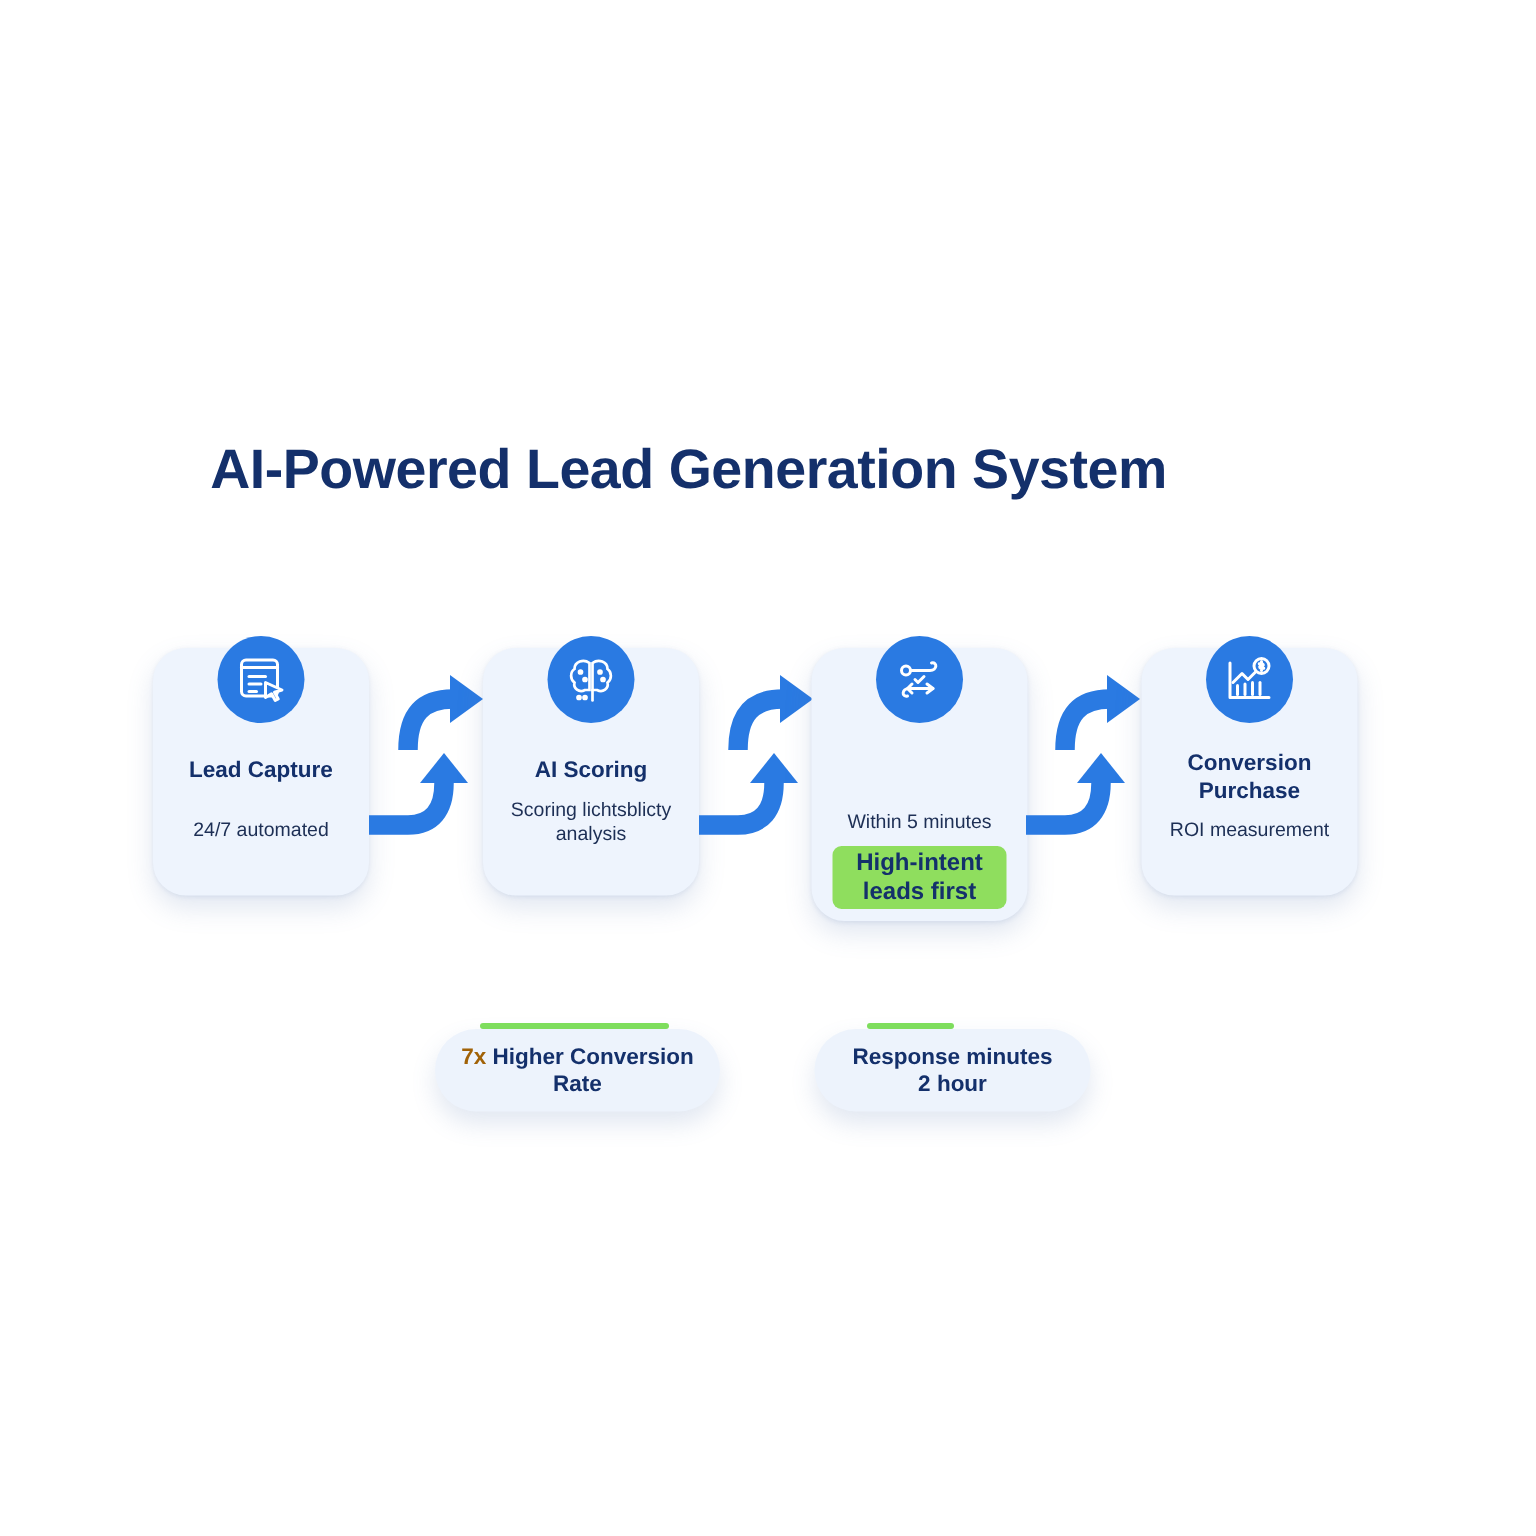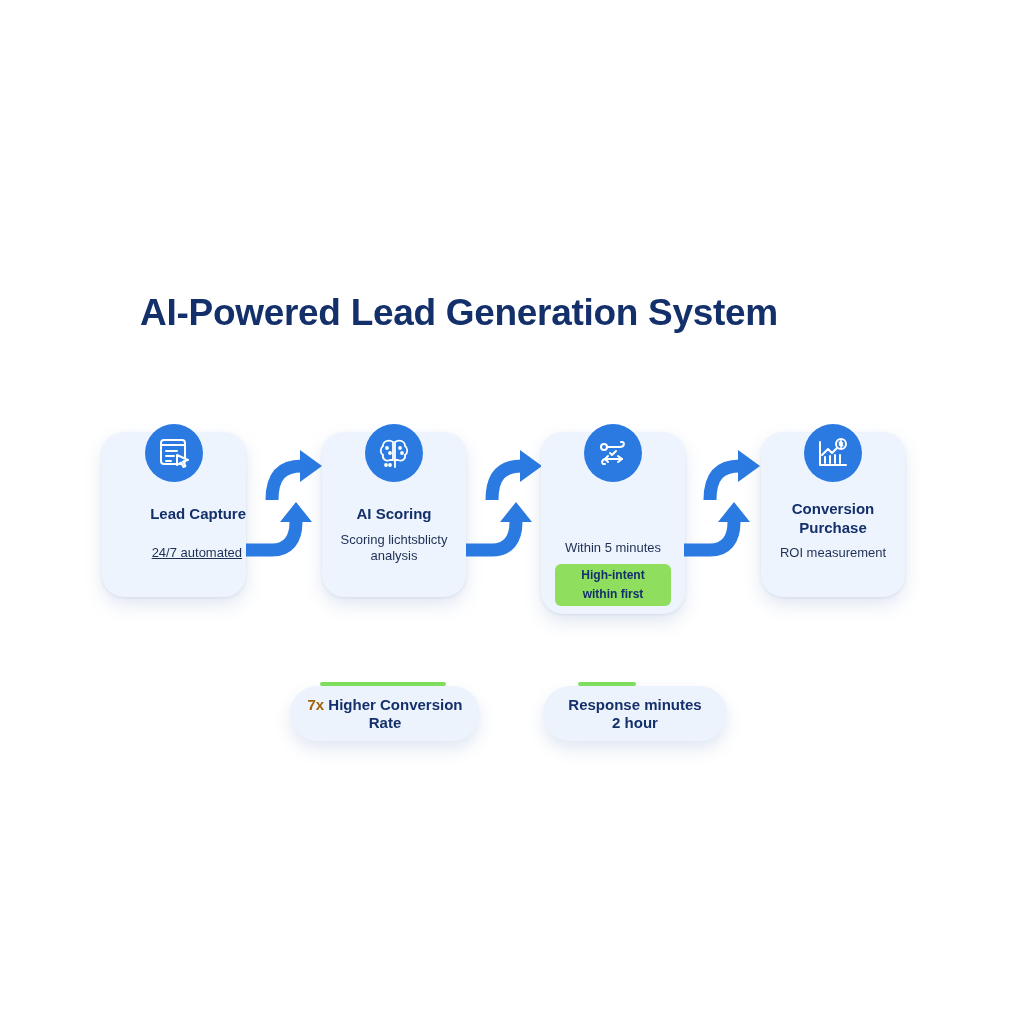--- a/index.html
+++ b/index.html
@@ -27,53 +27,53 @@
     position:absolute; left:0; right:0; top:70px;
     font-size:15px; font-weight:bold; color:#14306b; line-height:19px;
   }
   .card-sub {
     position:absolute; left:4px; right:4px;
     font-size:13px; color:#1d2f55; line-height:16px;
   }
   .badge-green {
     position:absolute; left:14px; right:14px; top:132px; height:42px;
     background:#8fde5e; border-radius:6px;
-    font-size:12px; font-weight:bold; color:#14306b; line-height:19px;
+    font-size:16px; font-weight:bold; color:#14306b; line-height:19px;
     display:flex; align-items:center; justify-content:center; text-align:center;
   }
   .arrow { position:absolute; }
   .pill {
     position:absolute; top:686px; height:55px; border-radius:28px;
     background:#edf3fc; box-shadow:0 8px 16px rgba(90,120,180,0.18);
     display:flex; align-items:center; justify-content:center; text-align:center;
     font-size:15px; font-weight:bold; color:#14306b; line-height:18px;
   }
   .pill-bar {
     position:absolute; top:682px; height:4px; background:#7fe05c; border-radius:2px;
   }
   .hl { color:#a16207; }
 </style>
 </head>
 <body>
 
 <div class="title">AI-Powered Lead Generation System</div>
 
-<div class="card" style="left:102px;text-align:right;">
+<div class="card" style="left:102px;">
   <div class="icon-circle">
     <svg width="34" height="34" viewBox="0 0 34 34" fill="none" stroke="#fff" stroke-width="2" stroke-linecap="round" stroke-linejoin="round">
       <rect x="4" y="4" width="24" height="24" rx="3"></rect>
       <line x1="4" y1="9" x2="28" y2="9"></line>
       <line x1="9" y1="15" x2="20" y2="15"></line>
       <line x1="9" y1="20" x2="17" y2="20"></line>
       <line x1="9" y1="25" x2="14" y2="25"></line>
       <path d="M20 19 L31 24 L26 25.5 L28.5 30 L26.5 31 L24 26.5 L20 29 Z" fill="#2a7ae2"></path>
     </svg>
   </div>
   <div class="card-title" style="top:72px;">Lead Capture</div>
-  <div class="card-sub" style="top:113px;text-decoration:underline;">24/7 automated</div>
+  <div class="card-sub" style="top:113px;">24/7 automated</div>
 </div>
 
 <svg class="arrow" style="left:244px; top:446px;" width="84" height="114" viewBox="0 0 84 114">
   <path d="M28 54 C28 30 38 20 58 20" stroke="#2a7ae2" stroke-width="13" fill="none"></path>
   <polygon points="56,4 78,20 56,36" fill="#2a7ae2"></polygon>
   <path d="M2 104 L28 104 C44 104 52 94 52 76" stroke="#2a7ae2" stroke-width="13" fill="none"></path>
   <polygon points="36,76 52,56 68,76" fill="#2a7ae2"></polygon>
 </svg>
 
 <div class="card" style="left:322px;text-decoration:underline;">
@@ -109,21 +109,21 @@
       <path d="M14 17 L16 19 L20 15"></path>
       <path d="M26 23 L10 23 C5 23 5 29 9 28"></path>
       <path d="M12 26 L9 23 L12 20"></path>
       <path d="M22 26 L26 23 L22 20"></path>
     </svg>
   </div>
   <div class="card-sub" style="top:108px;">Within 5 minutes</div>
   <div class="badge-green">
     <div>
       <div>High-intent</div>
-      <div>within first</div>
+      <div>leads first</div>
     </div>
   </div>
 </div>
 
 <svg class="arrow" style="left:682px; top:446px;" width="84" height="114" viewBox="0 0 84 114">
   <path d="M28 54 C28 30 38 20 58 20" stroke="#2a7ae2" stroke-width="13" fill="none"></path>
   <polygon points="56,4 78,20 56,36" fill="#2a7ae2"></polygon>
   <path d="M2 104 L28 104 C44 104 52 94 52 76" stroke="#2a7ae2" stroke-width="13" fill="none"></path>
   <polygon points="36,76 52,56 68,76" fill="#2a7ae2"></polygon>
 </svg>

